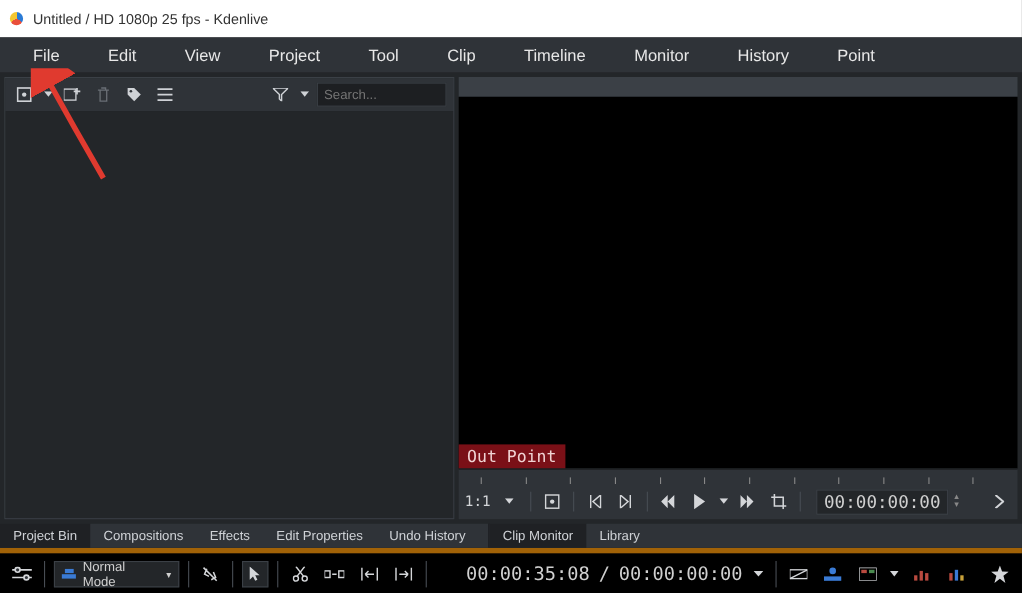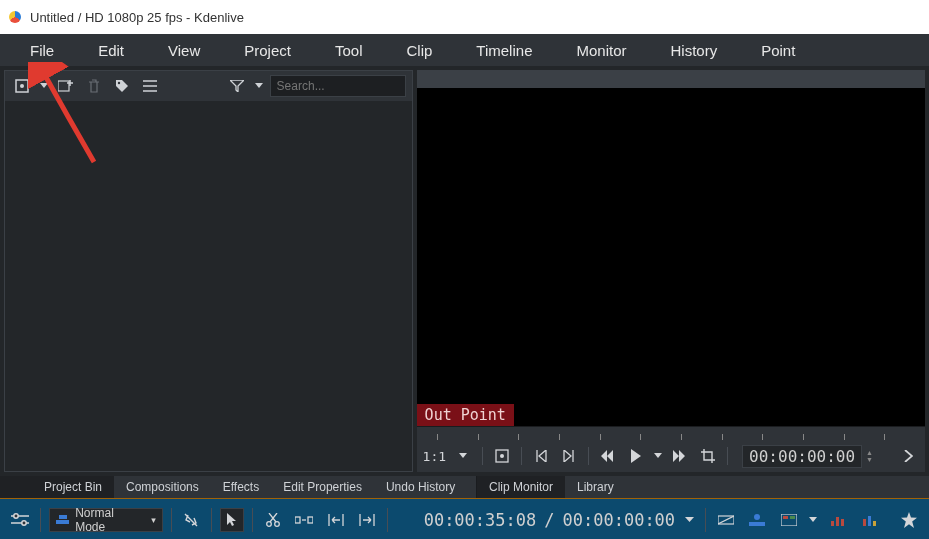--- a/index.html
+++ b/index.html
@@ -70,21 +70,21 @@
     width: 22px; height: 22px;
     display: flex; align-items: center; justify-content: center;
     color: #cfd2d6;
   }
   .tb-btn.dim { color: #6a6f75; }
   .tb-sep { flex: 1; }
   .search-box {
     background: #1d1f22;
     border: 1px solid #3b4046;
     height: 22px;
-    width: 136px;
+    width: 118px;
     color: #999;
     padding: 0 6px;
     font-size: 12px;
   }
   .lp-header {
     height: 20px;
     background: #30343a;
     display: flex;
     align-items: center;
     padding: 0 8px;
@@ -145,40 +145,38 @@
     font-family: Consolas, monospace;
     font-size: 16px;
     background: #232629;
     padding: 1px 6px;
     border: 1px solid #3b4046;
     color: #d0d0d0;
   }
   .spinner { display:flex; flex-direction:column; font-size:7px; line-height:7px; color:#888; margin-left:-2px;}
   .tabrow {
     display: flex;
-    padding-left: 32px;
   }
   .tabrow .left-tabs { width: 444px; display: flex; background:#2f3338; }
   .tabrow .right-tabs { flex: 1; display: flex; background:#2f3338; border-left:1px solid #1a1c1f; }
   .tabrow .tab {
     padding: 4px 12px;
     color: #cfd2d6;
     font-size: 12px;
     cursor: pointer;
   }
   .tabrow .tab.active { background: #1f2124; }
   .timeline-bar {
     height: 42px;
-    background: #0c4a6e;
-    border-top: 1px solid #a16207;
+    background: #000000;
+    border-top: 5px solid #a16207;
     display: flex;
     align-items: center;
     padding: 0 8px;
     gap: 8px;
-    justify-content: center;
   }
   .tl-btn {
     width: 24px; height: 24px;
     display:flex;align-items:center;justify-content:center;
     color:#d4d6d9;
   }
   .tl-vsep { width:1px; height:24px; background:#484d54; }
   .mode-selector {
     background:#232629; border:1px solid #3b4046;
     height:24px; width:116px; display:flex; align-items:center;

